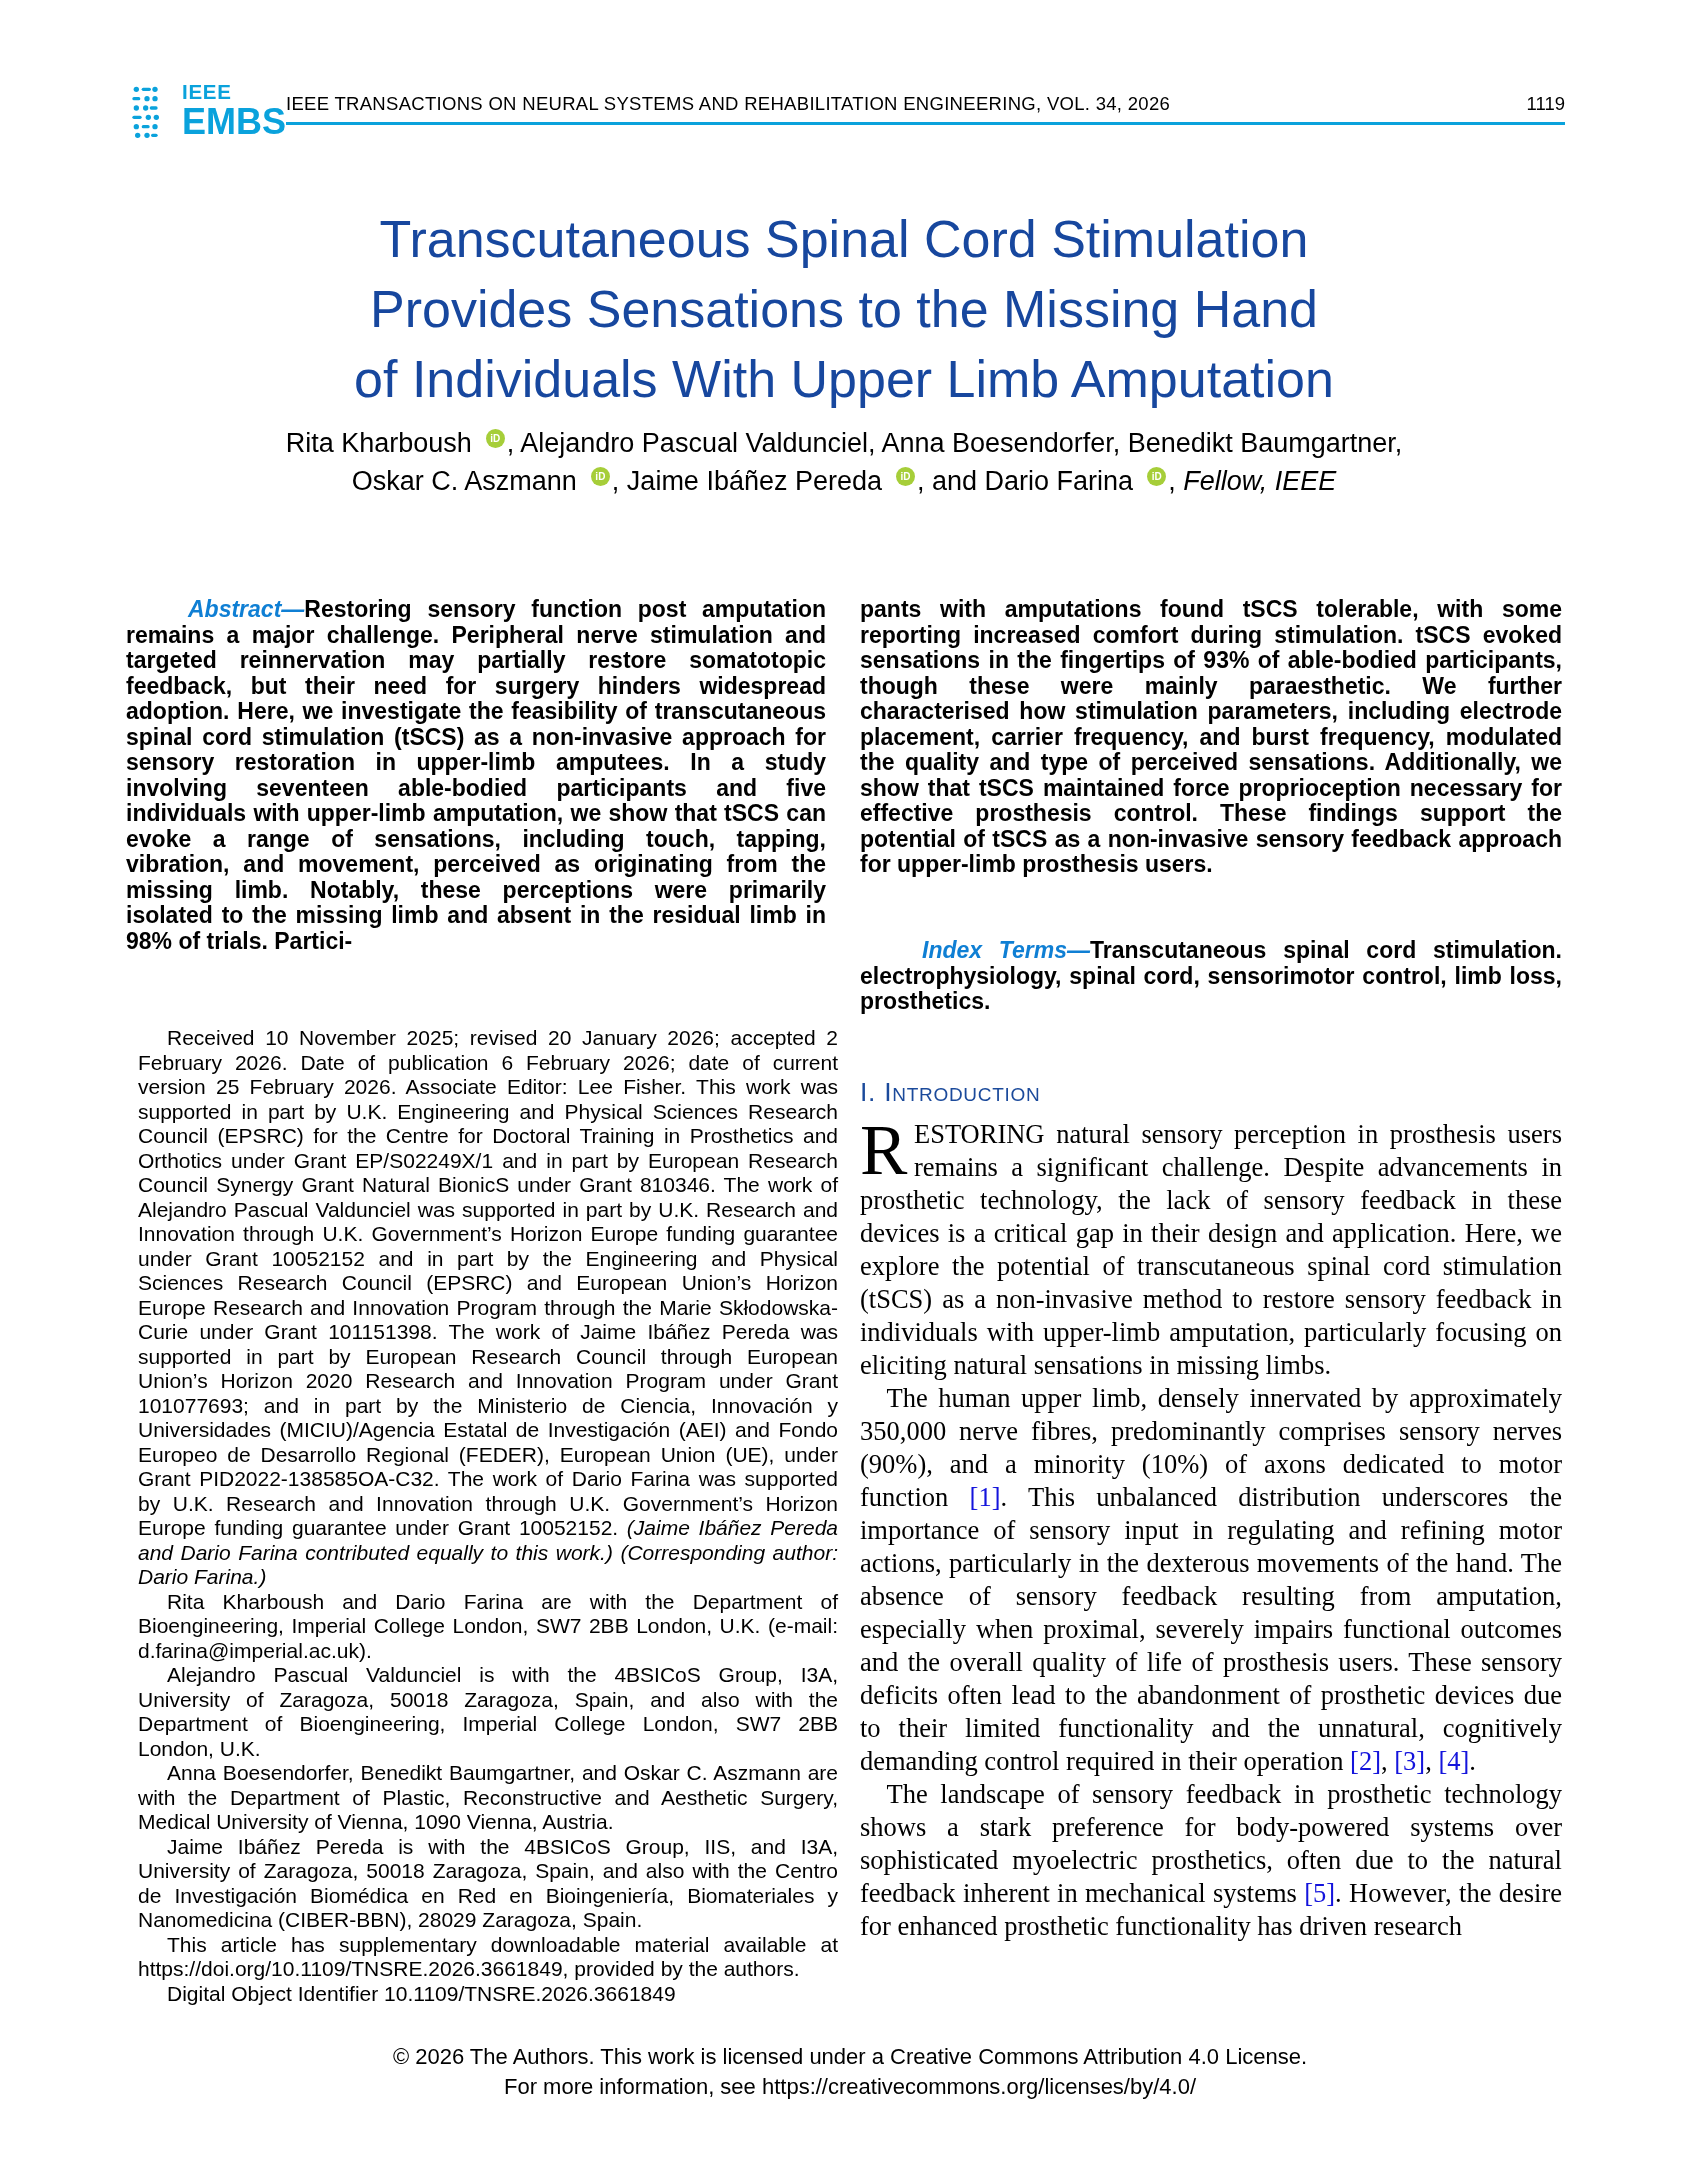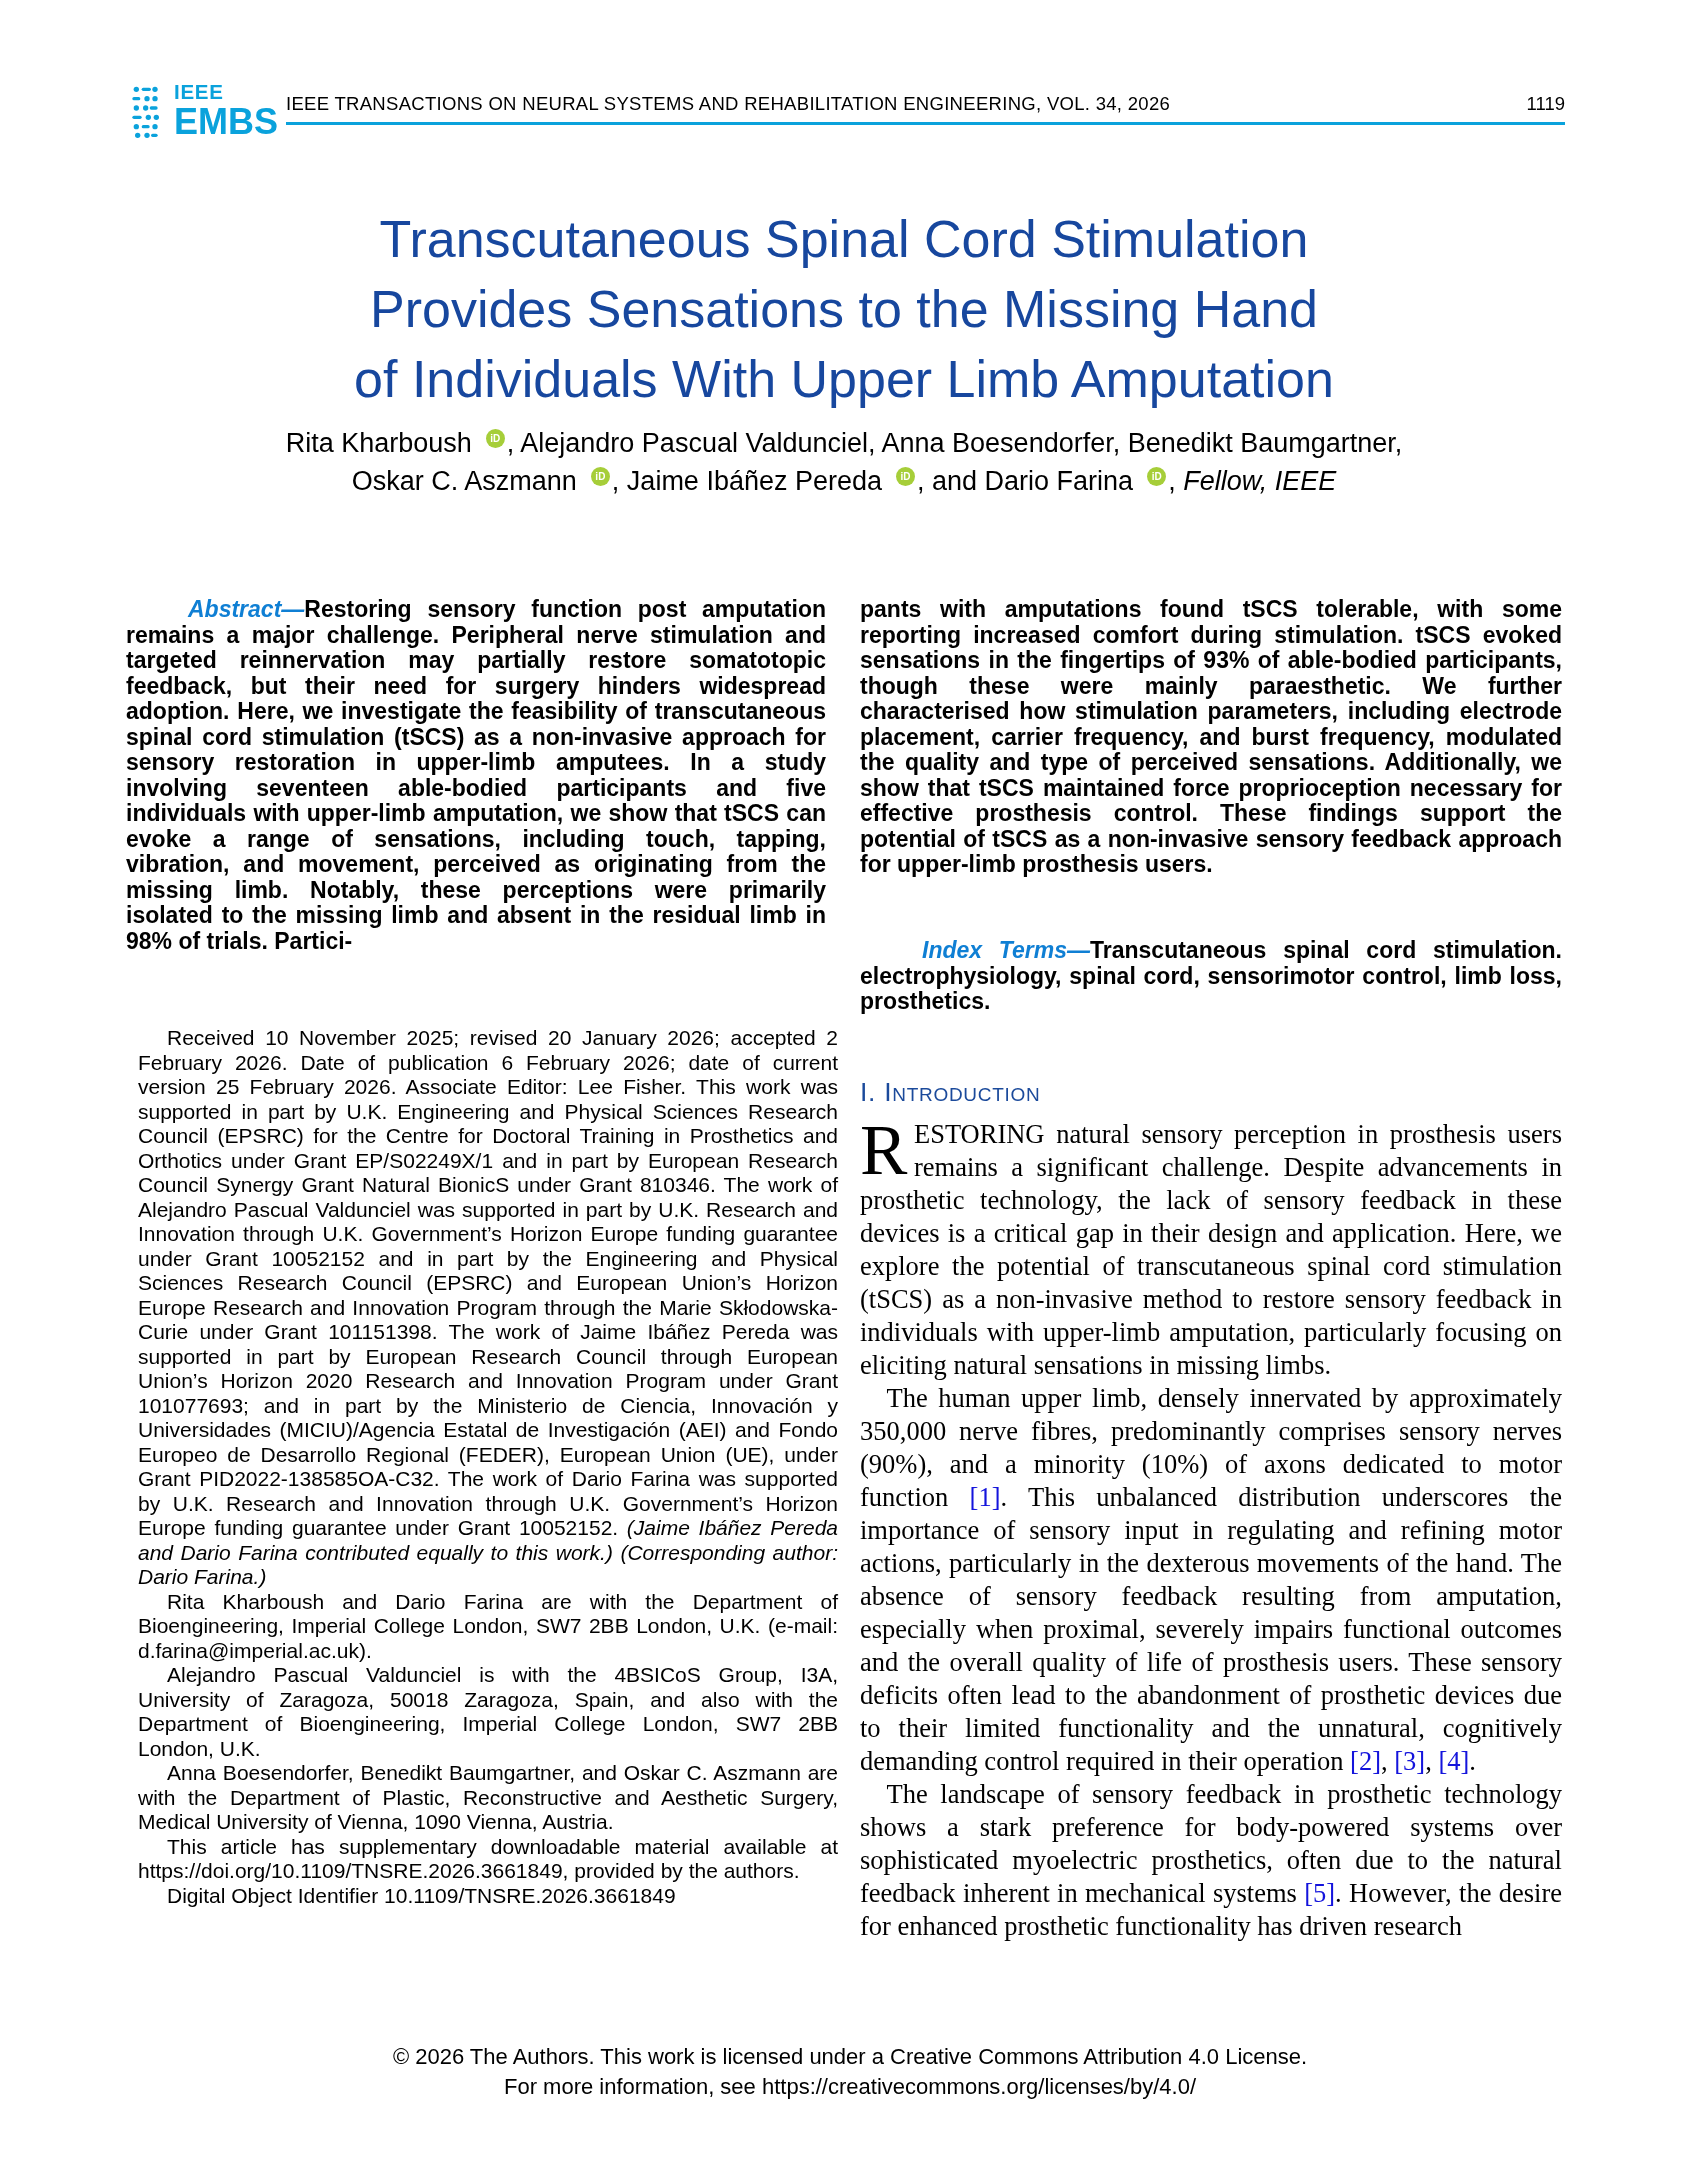--- a/index.html
+++ b/index.html
@@ -12,21 +12,21 @@
     --ink:#000000;
     --paper:#ffffff;
   }
   html,body{margin:0;padding:0;background:#888;}
   .page{
     position:relative;width:1688px;height:2183px;background:var(--paper);
     font-family:"Liberation Sans",sans-serif;color:var(--ink);
     margin:0 auto;overflow:hidden;
   }
   
-  .logo{position:absolute;left:131px;top:82px;display:flex;align-items:flex-start;gap:15px;color:var(--cyan);}
+  .logo{position:absolute;left:131px;top:82px;display:flex;align-items:flex-start;gap:23px;color:var(--cyan);}
   .logo svg{display:block;margin-top:4px;}
   .logo-text{display:flex;flex-direction:column;line-height:1;}
   .logo-ieee{font-size:20.5px;font-weight:bold;letter-spacing:0.7px;}
   .logo-embs{font-size:36px;font-weight:bold;letter-spacing:0;margin-top:1.3px;}
   .journal-line{position:absolute;left:286px;top:93px;font-size:18.5px;letter-spacing:0.3px;white-space:nowrap;}
   .page-number{position:absolute;top:93px;right:123px;font-size:18.5px;}
   .header-rule{position:absolute;left:286px;right:123px;top:122px;height:3.3px;background:var(--cyan);}
   
   .title{position:absolute;left:0;right:0;top:188px;text-align:center;
     color:var(--title-blue);font-size:52px;line-height:70px;font-weight:400;}
@@ -108,20 +108,21 @@
     <div><span>Oskar C. Aszmann</span><span class="orcid">iD</span><span>, Jaime Ibáñez Pereda</span><span class="orcid">iD</span><span>, and Dario Farina</span><span class="orcid">iD</span><span>, </span><span class="it">Fellow, IEEE</span></div>
   </div>
 
   <div class="abs-left"><span class="lead">Abstract—</span><span>Restoring sensory function post amputation remains a major challenge. Peripheral nerve stimulation and targeted reinnervation may partially restore somatotopic feedback, but their need for surgery hinders widespread adoption. Here, we investigate the feasibility of transcutaneous spinal cord stimulation (tSCS) as a non-invasive approach for sensory restoration in upper-limb amputees. In a study involving seventeen able-bodied participants and five individuals with upper-limb amputation, we show that tSCS can evoke a range of sensations, including touch, tapping, vibration, and movement, perceived as originating from the missing limb. Notably, these perceptions were primarily isolated to the missing limb and absent in the residual limb in 98% of trials. Partici-</span></div>
 
   <div class="footnotes">
     <p><span>Received 10 November 2025; revised 20 January 2026; accepted 2 February 2026. Date of publication 6 February 2026; date of current version 25 February 2026. Associate Editor: Lee Fisher. This work was supported in part by U.K. Engineering and Physical Sciences Research Council (EPSRC) for the Centre for Doctoral Training in Prosthetics and Orthotics under Grant EP/S02249X/1 and in part by European Research Council Synergy Grant Natural BionicS under Grant 810346. The work of Alejandro Pascual Valdunciel was supported in part by U.K. Research and Innovation through U.K. Government’s Horizon Europe funding guarantee under Grant 10052152 and in part by the Engineering and Physical Sciences Research Council (EPSRC) and European Union’s Horizon Europe Research and Innovation Program through the Marie Skłodowska-Curie under Grant 101151398. The work of Jaime Ibáñez Pereda was supported in part by European Research Council through European Union’s Horizon 2020 Research and Innovation Program under Grant 101077693; and in part by the Ministerio de Ciencia, Innovación y Universidades (MICIU)/Agencia Estatal de Investigación (AEI) and Fondo Europeo de Desarrollo Regional (FEDER), European Union (UE), under Grant PID2022-138585OA-C32. The work of Dario Farina was supported by U.K. Research and Innovation through U.K. Government’s Horizon Europe funding guarantee under Grant 10052152. </span><span class="it">(Jaime Ibáñez Pereda and Dario Farina contributed equally to this work.) (Corresponding author: Dario Farina.)</span></p>
     <p>Rita Kharboush and Dario Farina are with the Department of Bioengineering, Imperial College London, SW7 2BB London, U.K. (e-mail: d.farina@imperial.ac.uk).</p>
     <p>Alejandro Pascual Valdunciel is with the 4BSICoS Group, I3A, University of Zaragoza, 50018 Zaragoza, Spain, and also with the Department of Bioengineering, Imperial College London, SW7 2BB London, U.K.</p>
     <p>Anna Boesendorfer, Benedikt Baumgartner, and Oskar C. Aszmann are with the Department of Plastic, Reconstructive and Aesthetic Surgery, Medical University of Vienna, 1090 Vienna, Austria.</p>
+    <p>Jaime Ibáñez Pereda is with the 4BSICoS Group, IIS, and I3A, University of Zaragoza, 50018 Zaragoza, Spain, and also with the Centro de Investigación Biomédica en Red en Bioingeniería, Biomateriales y Nanomedicina (CIBER-BBN), 28029 Zaragoza, Spain.</p>
     <p><span>This article has supplementary downloadable material available at </span><span>https://doi.org/10.1109/TNSRE.2026.3661849</span><span>, provided by the authors.</span></p>
     <p>Digital Object Identifier 10.1109/TNSRE.2026.3661849</p>
   </div>
 
   <div class="abs-right">pants with amputations found tSCS tolerable, with some reporting increased comfort during stimulation. tSCS evoked sensations in the fingertips of 93% of able-bodied participants, though these were mainly paraesthetic. We further characterised how stimulation parameters, including electrode placement, carrier frequency, and burst frequency, modulated the quality and type of perceived sensations. Additionally, we show that tSCS maintained force proprioception necessary for effective prosthesis control. These findings support the potential of tSCS as a non-invasive sensory feedback approach for upper-limb prosthesis users.</div>
 
   <div class="index-terms"><span class="lead">Index Terms—</span><span>Transcutaneous spinal cord stimulation. electrophysiology, spinal cord, sensorimotor control, limb loss, prosthetics.</span></div>
 
   <div class="section-head"><span>I. </span><span class="sc">Introduction</span></div>
 

